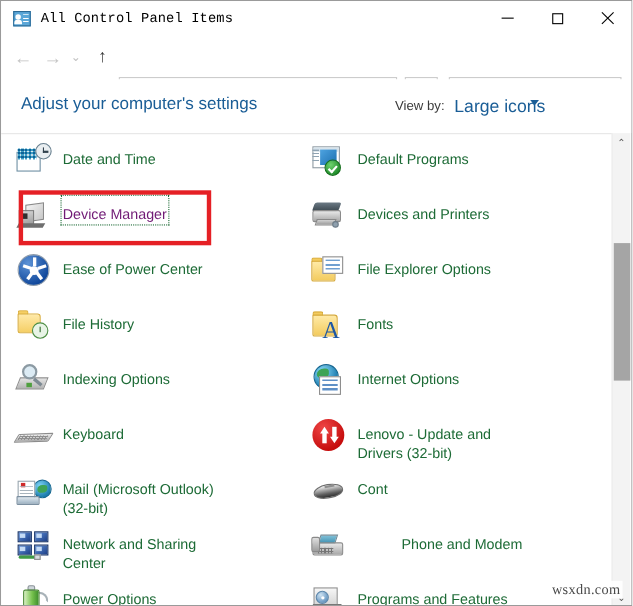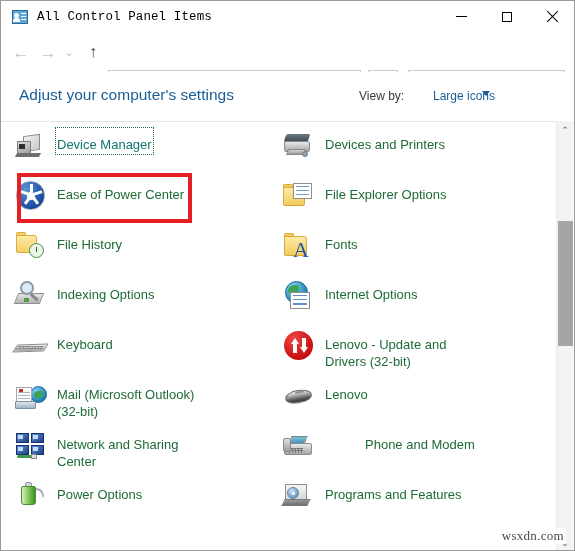--- a/index.html
+++ b/index.html
@@ -250,22 +250,22 @@
     white-space: nowrap;
   }
   .viewby-label {
     position: absolute;
     left: 358px; top: 17px;
     font-size: 12px;
     color: #3a3a3a;
   }
   .viewby-value {
     position: absolute;
-    left: 432px; top: 17px;
-    font-size: 12px;
+    left: 412px; top: 17px;
+    font-size: 16px;
     color: #1a5d96;
     white-space: nowrap;
   }
   .viewby-caret {
     position: absolute;
     left: 481px; top: 19px;
     width: 0; height: 0;
     border-left: 4px solid transparent;
     border-right: 4px solid transparent;
     border-top: 5px solid #1a5d96;
@@ -1015,31 +1015,43 @@
     <div class="head-title">Adjust your computer's settings</div>
     <div class="viewby-label">View by:</div>
     <div class="viewby-value">Large icons</div>
     <div class="viewby-caret"></div>
   </div>
 
   <div class="itemsarea">
 
     <div class="col col-left">
 
+      <div class="cp-item">
+        <span class="cp-icon">
+          <span class="ic ic-date">
+            <span class="cal">
+                <span class="cal-top"></span>
+              </span>
+            <span class="cal-grid"></span>
+            <span class="clk"></span>
+          </span>
+        </span>
+        <span class="cp-label" style="color: rgb(29, 107, 54);">Date and Time</span>
+      </div>
 
       <div class="cp-item">
         <span class="cp-icon">
           <span class="ic ic-devmgr">
             <span class="box"></span>
             <span class="front"></span>
             <span class="slot"></span>
             <span class="base"></span>
           </span>
         </span>
-        <span class="cp-label focused" style="color: #0f766e; text-align: right;">Device Manager</span>
+        <span class="cp-label focused" style="color: #701a75; text-align: right;">Device Manager</span>
       </div>
 
       <div class="cp-item">
         <span class="cp-icon">
           <span class="ic ic-ease">
             <span class="outer"></span>
             <span class="sp" style="transform:rotate(0deg)"></span>
             <span class="sp" style="transform:rotate(72deg)"></span>
             <span class="sp" style="transform:rotate(144deg)"></span>
             <span class="sp" style="transform:rotate(216deg)"></span>
@@ -1120,20 +1132,33 @@
             <span class="bat"></span>
           </span>
         </span>
         <span class="cp-label" style="color: rgb(29, 107, 54);">Power Options</span>
       </div>
 
     </div>
 
     <div class="col col-right">
 
+      <div class="cp-item">
+        <span class="cp-icon">
+          <span class="ic ic-defprog">
+            <span class="win">
+                <span class="win-top"></span>
+              </span>
+            <span class="win-lines"></span>
+            <span class="win-blue"></span>
+            <span class="chk"></span>
+          </span>
+        </span>
+        <span class="cp-label" style="color: rgb(29, 107, 54);">Default Programs</span>
+      </div>
 
       <div class="cp-item">
         <span class="cp-icon">
           <span class="ic ic-printer">
             <span class="top"></span>
             <span class="body"></span>
             <span class="tray2"></span>
             <span class="dot"></span>
           </span>
         </span>
@@ -1188,21 +1213,21 @@
 Drivers (32-bit)</span>
       </div>
 
       <div class="cp-item">
         <span class="cp-icon">
           <span class="ic ic-mouse">
             <span class="shell"></span>
             <span class="split"></span>
           </span>
         </span>
-        <span class="cp-label" style="color: rgb(29, 107, 54);">Lenovo</span>
+        <span class="cp-label" style="color: rgb(29, 107, 54);">Cont</span>
       </div>
 
       <div class="cp-item">
         <span class="cp-icon">
           <span class="ic ic-phone">
             <span class="scr"></span>
             <span class="base2"></span>
             <span class="keys2"></span>
             <span class="handset"></span>
           </span>

